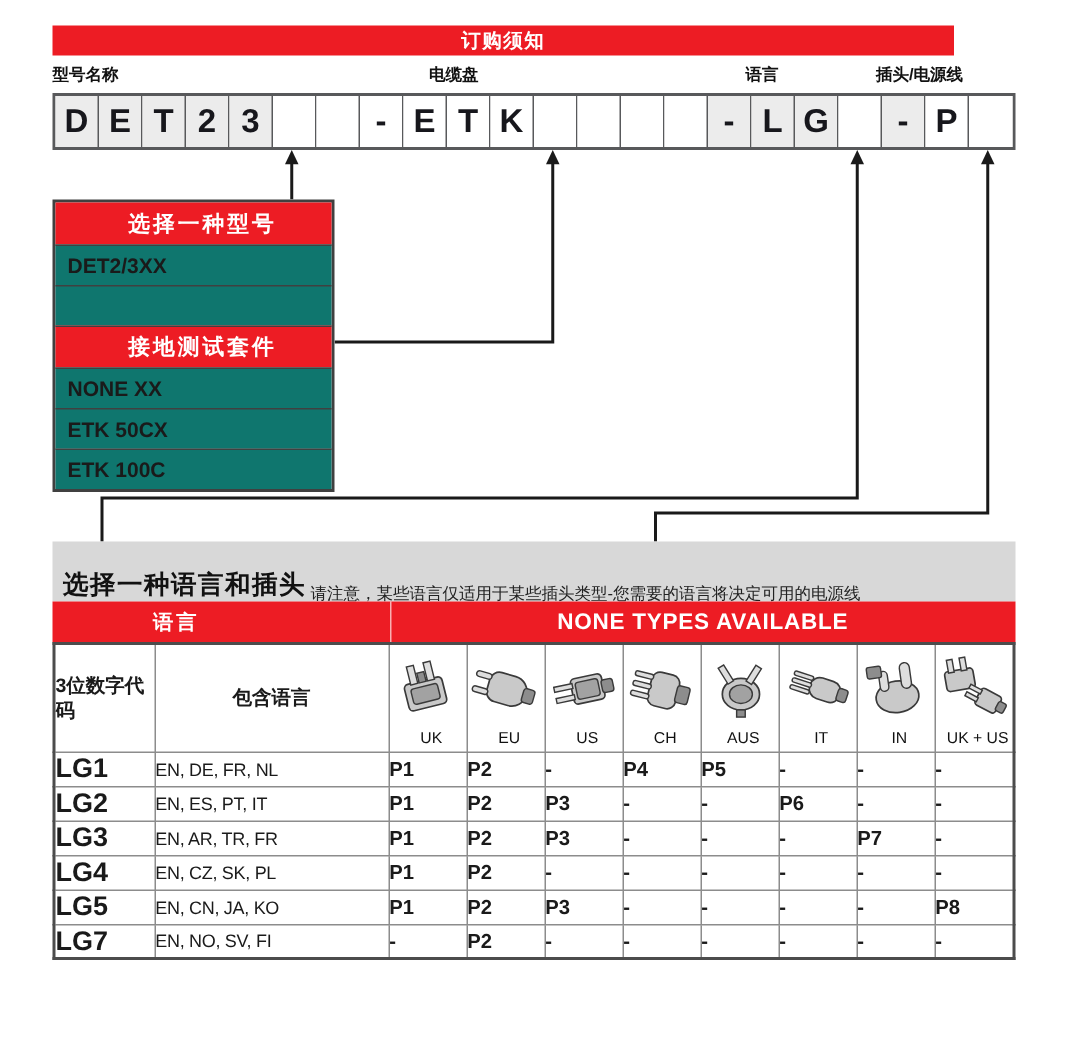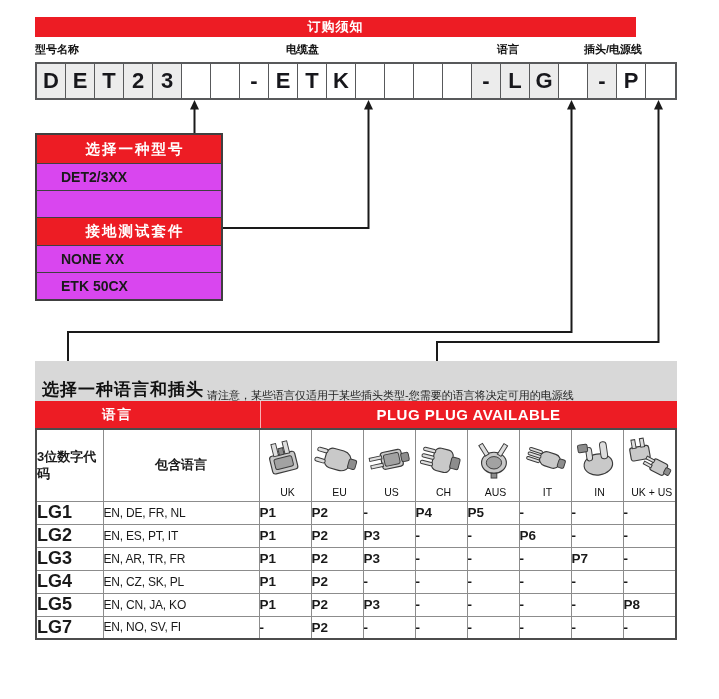--- a/index.html
+++ b/index.html
@@ -21,21 +21,21 @@
                color:#17171c; background:#ffffff; }
   .code-cell:last-child { border-right:none; }
   .code-cell.shaded { background:#ececec; }
 
   
   .connectors { position:absolute; left:0; top:0; width:719px; height:699px; pointer-events:none; }
 
   
   .mtable { position:absolute; left:35px; top:133px; width:188px; border:2px solid #404040; background:#fff; }
   .mrow { height:27px; border-top:1px solid #404040; display:flex; align-items:center;
-          padding-left:24px; font-size:14px; font-weight:bold; background:#d946ef; }
+          padding-left:8px; font-size:14px; font-weight:bold; background:#0f766e; }
   .mrow:first-child { border-top:none; }
   .mrow.red { background:#ed1c24; color:#fff; justify-content:center; padding-left:12px;
               height:28px; font-size:14.5px; letter-spacing:2px; }
 
   
   .gray-band { position:absolute; left:35px; top:361px; width:642px; height:40px;
                background:#d8d8d8; display:flex; align-items:flex-end; padding-left:7px; }
   .gray-band .big { font-size:17px; font-weight:bold; color:#111; letter-spacing:1px; }
   .gray-band .small { font-size:11px; color:#222; margin-left:3px; position:relative; top:2px; }
 
@@ -118,31 +118,32 @@
     </g>
   </svg>
 
   <div class="mtable">
     <div class="mrow red">选择一种型号</div>
     <div class="mrow">DET2/3XX</div>
     <div class="mrow"></div>
     <div class="mrow red">接地测试套件</div>
     <div class="mrow">NONE XX</div>
     <div class="mrow">ETK 50CX</div>
+    <div class="mrow">ETK 100C</div>
   </div>
 
   <div class="gray-band">
     <span class="big">选择一种语言和插头</span>
     <span class="small">请注意，某些语言仅适用于某些插头类型-您需要的语言将决定可用的电源线</span>
   </div>
 
   <div class="red-band">
     <span class="lang-label">语言</span>
     <span class="divider"></span>
-    <span class="plug-label">PLUG PLUG AVAILABLE</span>
+    <span class="plug-label">NONE TYPES AVAILABLE</span>
   </div>
 
   <table class="lang">
     <colgroup>
       <col style="width:67px">
         <col style="width:156px">
       <col style="width:52px">
         <col style="width:52px">
         <col style="width:52px">
         <col style="width:52px">

